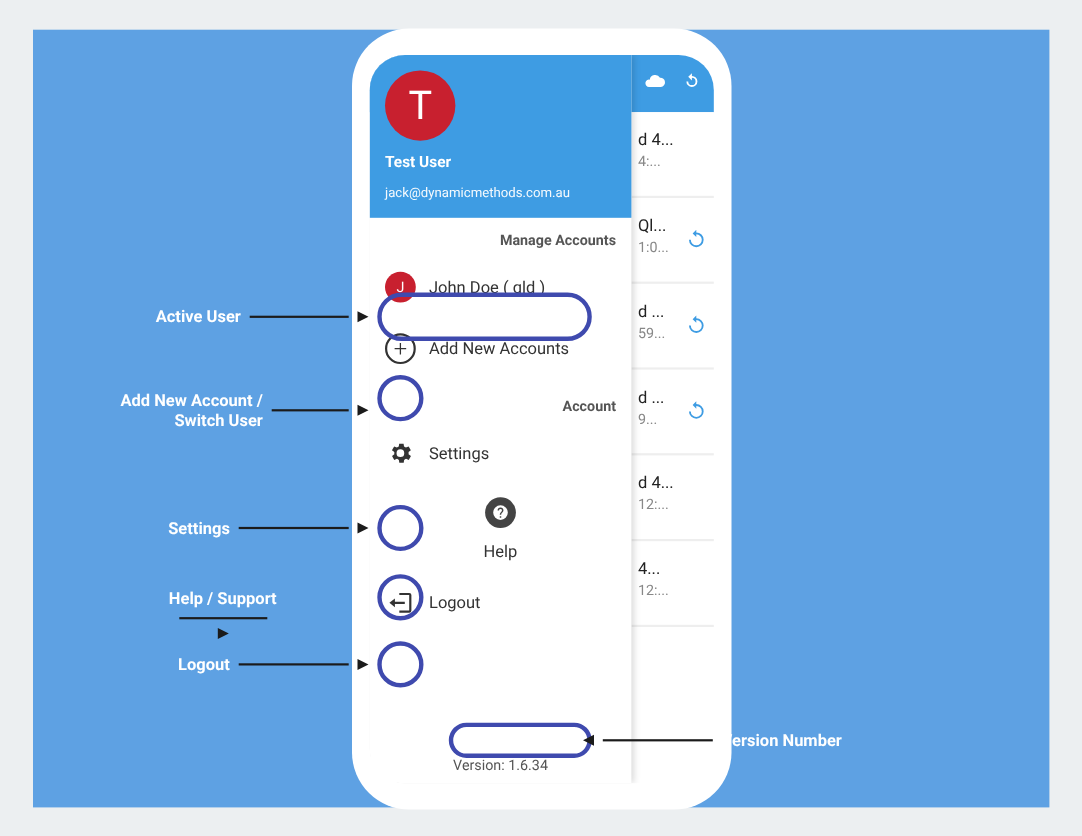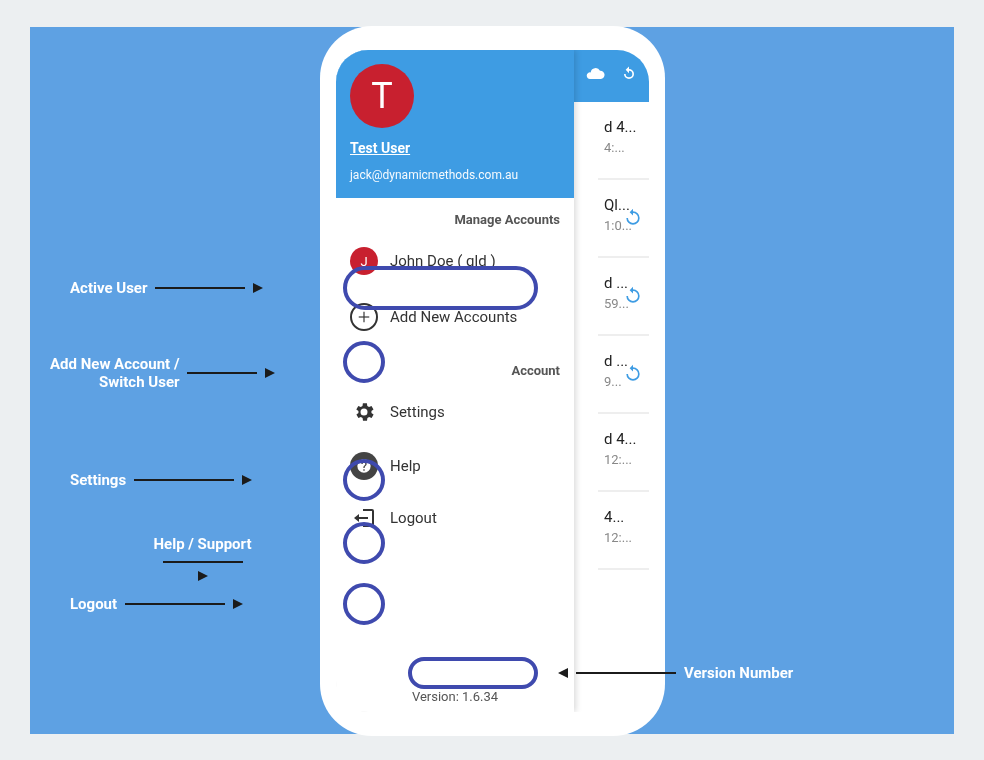--- a/index.html
+++ b/index.html
@@ -36,21 +36,20 @@
   .bg-header svg { fill:#fff; }
   .bg-list {
     position:absolute; left:238px; right:0; top:52px; bottom:0;
     background:#fff;
     font-size:13px; color:#333;
   }
   .bg-row {
     height:78px; border-bottom:2px solid #eee;
     padding: 16px 4px 0 6px;
     position:relative;
-    margin-left:24px;
   }
   .bg-row .t1 { font-size:15px; color:#222; white-space:nowrap; overflow:hidden; }
   .bg-row .t2 { font-size:13px; color:#888; margin-top:4px; white-space:nowrap; overflow:hidden; }
   .bg-row .rf {
     position:absolute; right:6px; top:28px;
   }
   .drawer {
     position:absolute; left:0; top:0; bottom:0; width:238px;
     background:#fff;
     box-shadow: 2px 0 6px rgba(0,0,0,0.15);
@@ -60,21 +59,21 @@
     background:#3e9ce3;
     padding: 14px 14px 16px 14px;
     color:#fff;
   }
   .avatar {
     width:64px; height:64px; border-radius:50%;
     background:#c8202f;
     display:flex; align-items:center; justify-content:center;
     color:#fff; font-size:36px; font-weight:400;
   }
-  .drawer-header .name { margin-top:12px; font-size:14px; font-weight:700;text-decoration:underline; }
+  .drawer-header .name { margin-top:12px; font-size:14px; font-weight:700; }
   .drawer-header .email { font-size:12px; font-weight:400; opacity:.95; margin-top:12px; }
   .section-title {
     font-size:13px; font-weight:700; color:#555;
     padding: 14px 14px 6px 14px;
     text-align: right;
   }
   .item {
     display:flex; align-items:center; gap:12px;
     padding: 10px 14px; font-size:15px; color:#333;
     cursor:pointer;
@@ -98,21 +97,21 @@
     border-radius:22px;
     pointer-events:none;
   }
   
   .callout {
     position:absolute;
     color:#fff; font-size:15px; font-weight:700;
     display:flex; align-items:center; gap:8px;
     white-space:pre;
   }
-  .callout.left { justify-content:flex-start; text-align:right; }
+  .callout.left { justify-content:flex-end; text-align:right; }
   .arrow-line { height:2px; background:#1b1b1b; flex-shrink:0; }
   .arrow-head-r {
     width:0;height:0;border-left:10px solid #1b1b1b;
     border-top:5px solid transparent;border-bottom:5px solid transparent;
   }
   .arrow-head-l {
     width:0;height:0;border-right:10px solid #1b1b1b;
     border-top:5px solid transparent;border-bottom:5px solid transparent;
   }
   
@@ -205,21 +204,21 @@
 
         <div class="item" style="padding-top:14px;padding-bottom:14px;">
           <div class="ico">
             <svg width="24" height="24" viewBox="0 0 24 24" fill="#333">
                 <path d="M19.4 13l.1-1-.1-1 2.1-1.6-2-3.5-2.5 1a7 7 0 0 0-1.7-1l-.4-2.6h-4l-.4 2.6a7 7 0 0 0-1.7 1l-2.5-1-2 3.5L6.5 11l-.1 1 .1 1-2.1 1.6 2 3.5 2.5-1a7 7 0 0 0 1.7 1l.4 2.6h4l.4-2.6a7 7 0 0 0 1.7-1l2.5 1 2-3.5L19.4 13zM12 15.5A3.5 3.5 0 1 1 15.5 12 3.5 3.5 0 0 1 12 15.5z"></path>
               </svg>
           </div>
           <span>Settings</span>
         </div>
 
-        <div class="item" style="padding-top:12px;padding-bottom:12px;">
+        <div class="item" style="padding-top:12px;padding-bottom:12px;flex-direction:column;">
           <div class="ico ico-round">
             <svg width="16" height="16" viewBox="0 0 24 24" fill="#fff">
                 <path d="M12 2a10 10 0 1 0 10 10A10 10 0 0 0 12 2zm1 17h-2v-2h2zm2.1-7.8l-.9.9A3.4 3.4 0 0 0 13 15h-2v-.5a4 4 0 0 1 1.2-2.8l1.2-1.3A1.9 1.9 0 0 0 14 9a2 2 0 0 0-4 0H8a4 4 0 0 1 8 0 3.2 3.2 0 0 1-.9 2.2z"></path>
               </svg>
           </div>
           <span>Help</span>
         </div>
 
         <div class="item" style="padding-top:12px;padding-bottom:12px;">
           <div class="ico">
@@ -263,18 +262,18 @@
   <div class="callout left" style="left:40px; top:508px; width:265px;flex-direction:column;">
     <span>Help / Support</span>
     <div class="arrow-line" style="width:80px;"></div><div class="arrow-head-r"></div>
   </div>
 
   <div class="callout left" style="left:40px; top:568px; width:265px;">
     <span>Logout</span>
     <div class="arrow-line" style="width:100px;"></div><div class="arrow-head-r"></div>
   </div>
 
-  <div class="callout" style="left:528px; top:637px;">
+  <div class="callout" style="left:500px; top:637px;">
     <div class="arrow-head-l"></div><div class="arrow-line" style="width:100px;"></div>
     <span>Version Number</span>
   </div>
 
 </div>
 
 </body></html>

